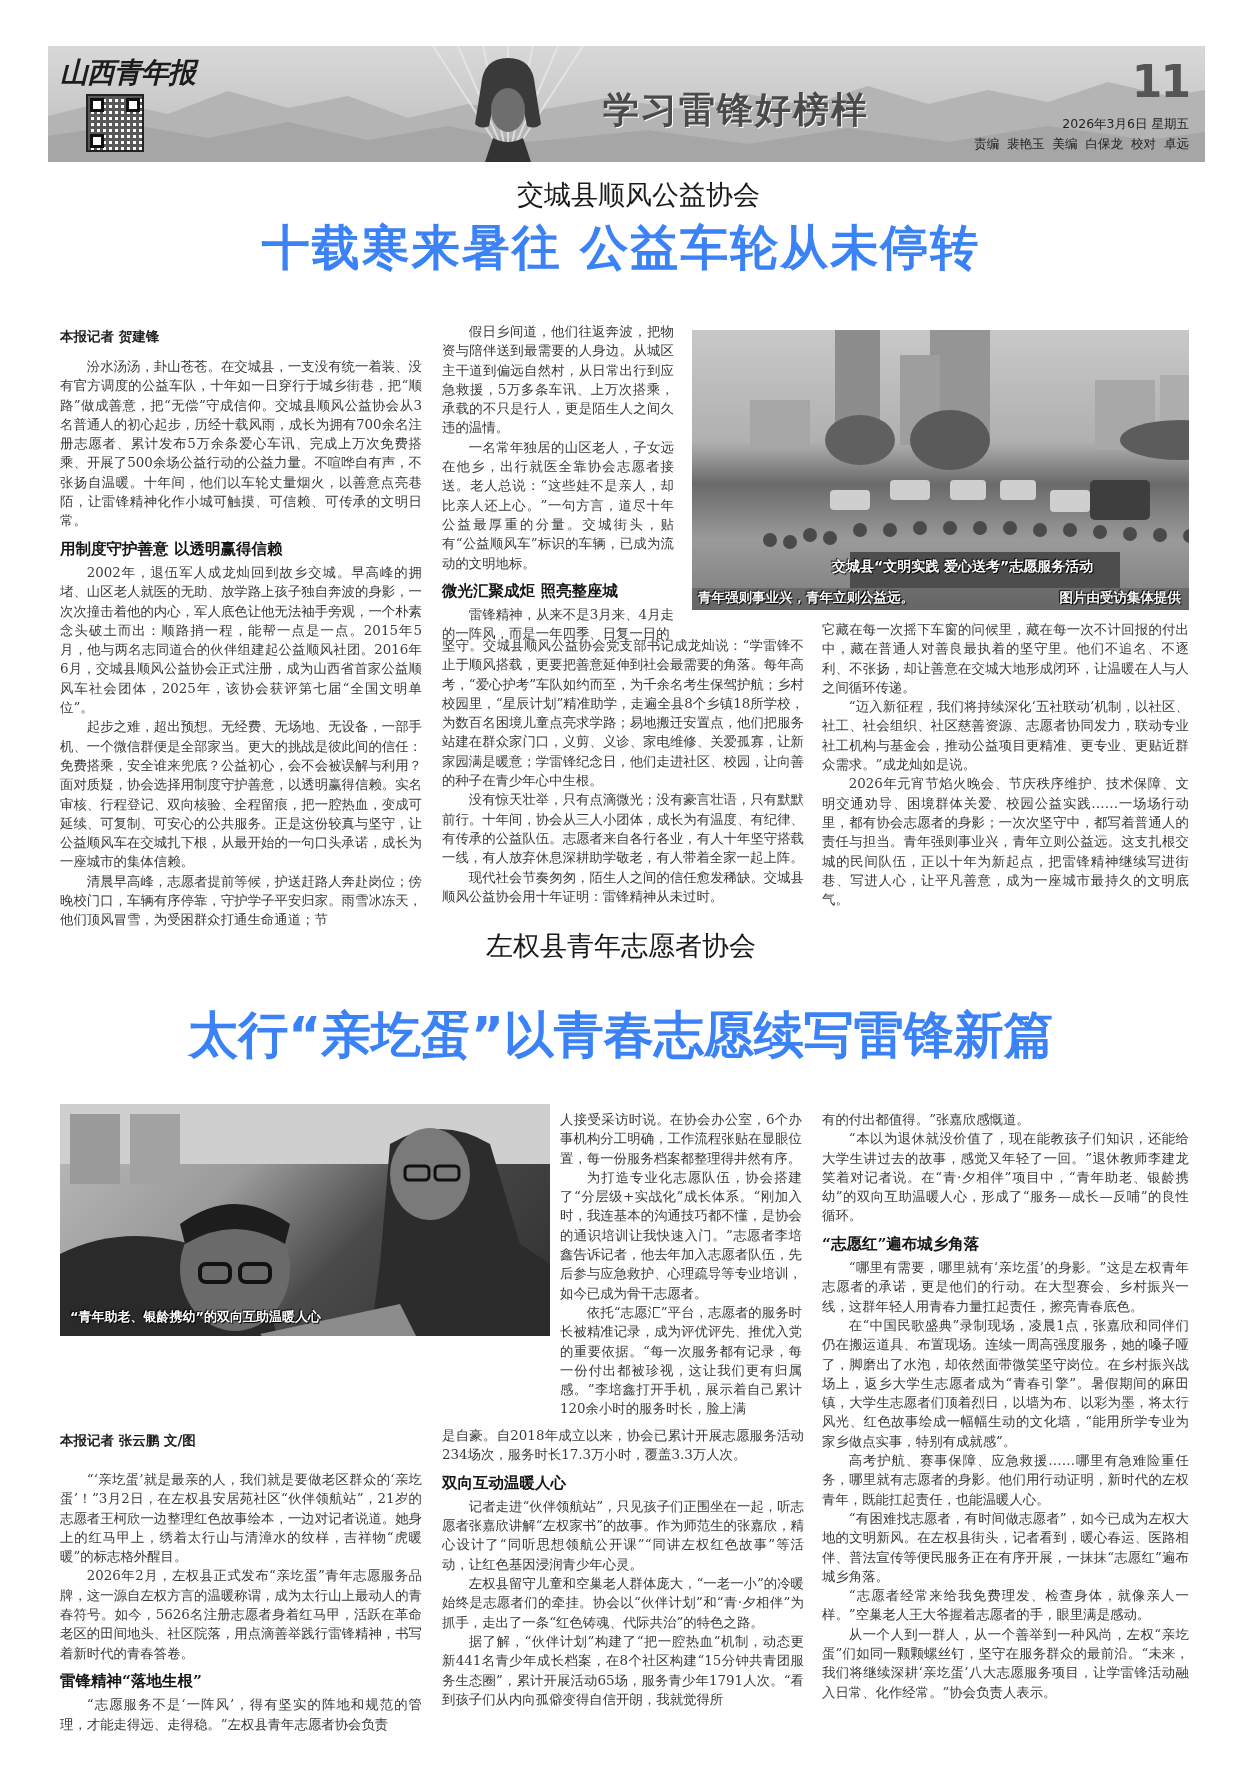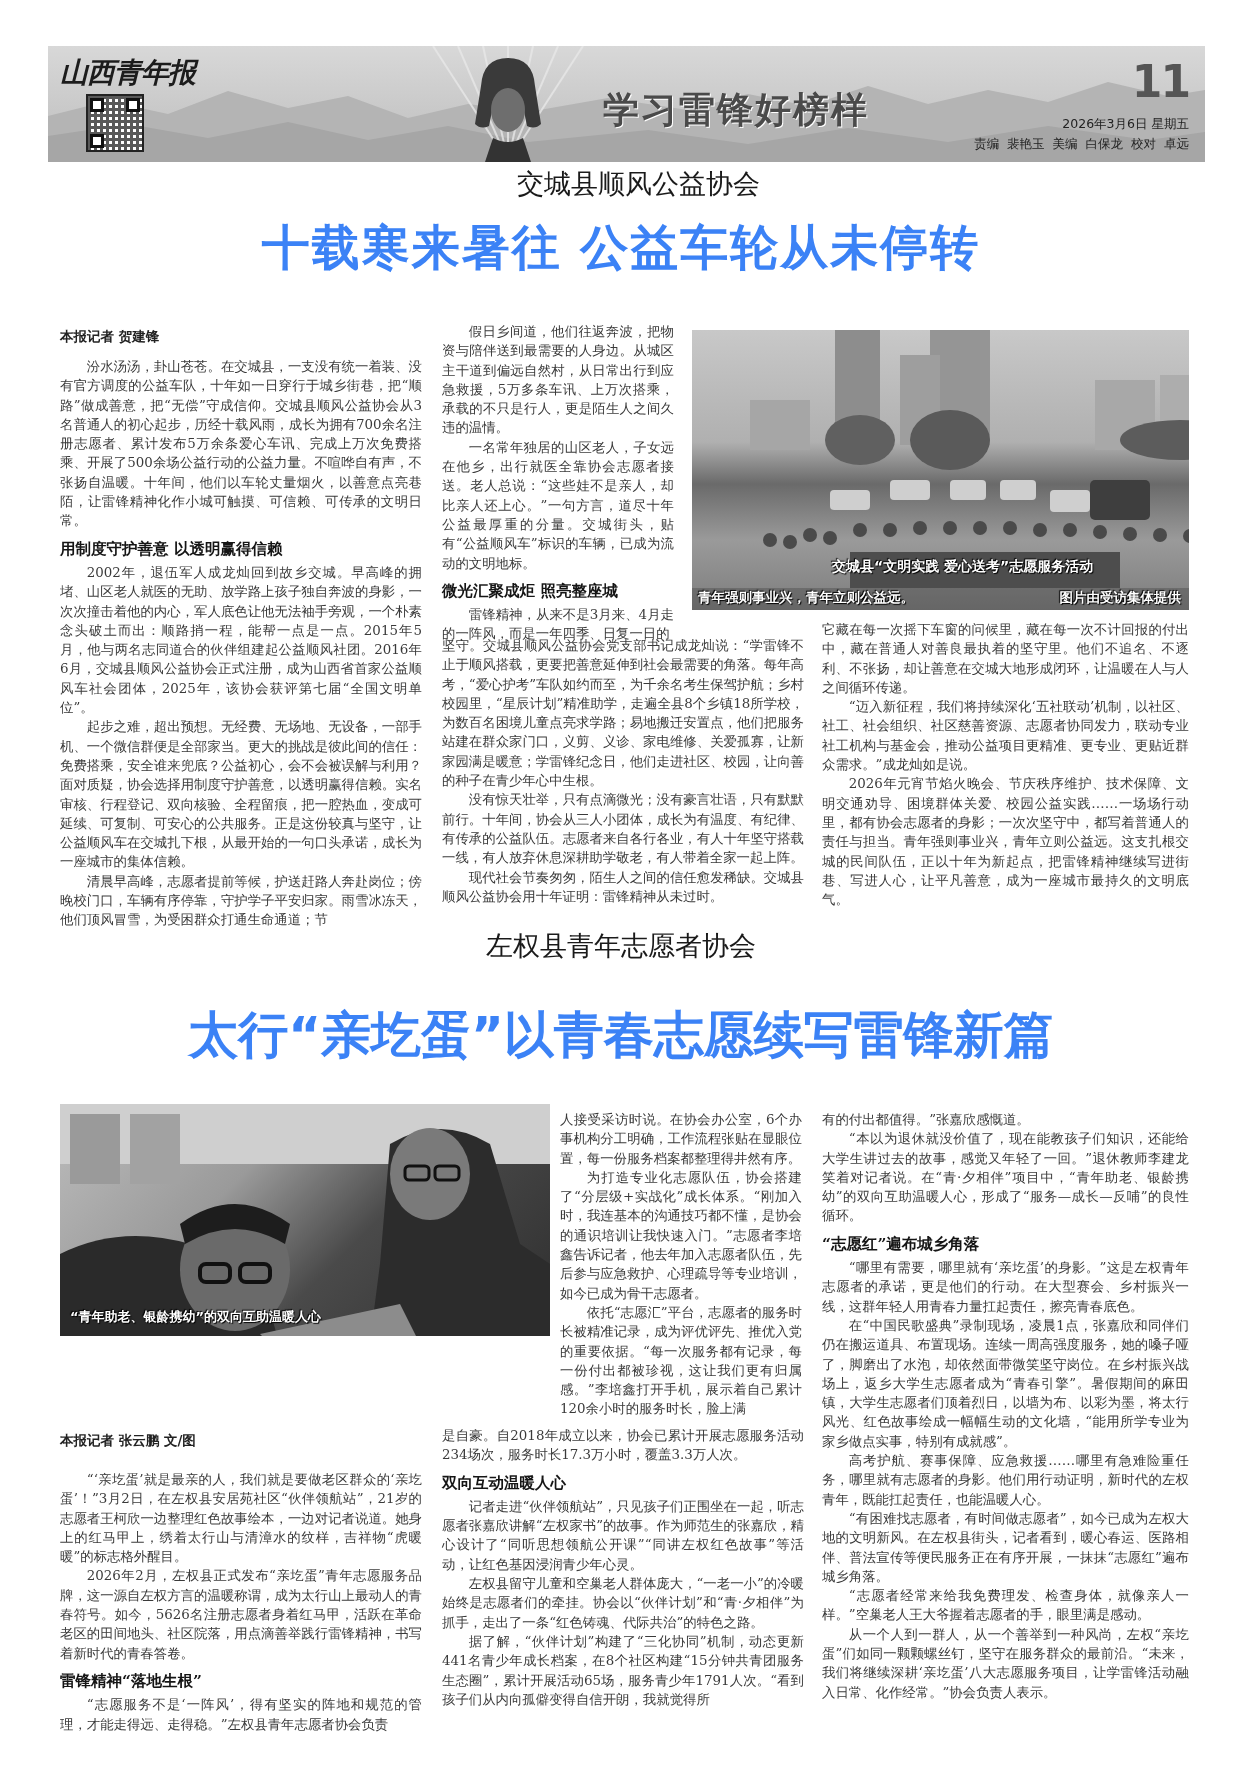--- a/index.html
+++ b/index.html
@@ -93,21 +93,21 @@
     <path d="M58 40 Q60 12 85 12 Q110 12 112 40 L118 78 Q112 84 104 80 L100 60 L70 60 L66 80 Q58 84 52 78 Z" fill="#3a3a3a"></path>
     <ellipse cx="85" cy="64" rx="17" ry="22" fill="#6e6e6e"></ellipse>
     <path d="M62 116 L70 92 Q85 100 100 92 L108 116 Z" fill="#333"></path>
   </svg>
   <div class="section-title">学习雷锋好榜样</div>
   <div class="page-number">11</div>
   <div class="date-line">2026年3月6日 星期五</div>
   <div class="editors-line">责编 裴艳玉 美编 白保龙 校对 卓远</div>
 </div>
 
-<div class="kicker" style="top:166px;padding-left:35px;">交城县顺风公益协会</div>
+<div class="kicker" style="top:177px;padding-left:35px;">交城县顺风公益协会</div>
 <div class="headline" style="top:216px;font-size:48px;letter-spacing:2px;">十载寒来暑往  公益车轮从未停转</div>
 
 <div class="byline" style="left:60px;top:328px;">本报记者 贺建锋</div>
 
 <div class="col" style="left:60px;top:357px;width:362px;">
   <p>汾水汤汤，卦山苍苍。在交城县，一支没有统一着装、没有官方调度的公益车队，十年如一日穿行于城乡街巷，把“顺路”做成善意，把“无偿”守成信仰。交城县顺风公益协会从3名普通人的初心起步，历经十载风雨，成长为拥有700余名注册志愿者、累计发布5万余条爱心车讯、完成上万次免费搭乘、开展了500余场公益行动的公益力量。不喧哗自有声，不张扬自温暖。十年间，他们以车轮丈量烟火，以善意点亮巷陌，让雷锋精神化作小城可触摸、可信赖、可传承的文明日常。</p>
   <h3>用制度守护善意  以透明赢得信赖</h3>
   <p>2002年，退伍军人成龙灿回到故乡交城。早高峰的拥堵、山区老人就医的无助、放学路上孩子独自奔波的身影，一次次撞击着他的内心，军人底色让他无法袖手旁观，一个朴素念头破土而出：顺路捎一程，能帮一点是一点。2015年5月，他与两名志同道合的伙伴组建起公益顺风社团。2016年6月，交城县顺风公益协会正式注册，成为山西省首家公益顺风车社会团体，2025年，该协会获评第七届“全国文明单位”。</p>
   <p>起步之难，超出预想。无经费、无场地、无设备，一部手机、一个微信群便是全部家当。更大的挑战是彼此间的信任：免费搭乘，安全谁来兜底？公益初心，会不会被误解与利用？面对质疑，协会选择用制度守护善意，以透明赢得信赖。实名审核、行程登记、双向核验、全程留痕，把一腔热血，变成可延续、可复制、可安心的公共服务。正是这份较真与坚守，让公益顺风车在交城扎下根，从最开始的一句口头承诺，成长为一座城市的集体信赖。</p>
   <p>清晨早高峰，志愿者提前等候，护送赶路人奔赴岗位；傍晚校门口，车辆有序停靠，守护学子平安归家。雨雪冰冻天，他们顶风冒雪，为受困群众打通生命通道；节</p>
@@ -216,21 +216,21 @@
   <p style="text-indent:0">人接受采访时说。在协会办公室，6个办事机构分工明确，工作流程张贴在显眼位置，每一份服务档案都整理得井然有序。</p>
   <p>为打造专业化志愿队伍，协会搭建了“分层级+实战化”成长体系。“刚加入时，我连基本的沟通技巧都不懂，是协会的通识培训让我快速入门。”志愿者李培鑫告诉记者，他去年加入志愿者队伍，先后参与应急救护、心理疏导等专业培训，如今已成为骨干志愿者。</p>
   <p>依托“志愿汇”平台，志愿者的服务时长被精准记录，成为评优评先、推优入党的重要依据。“每一次服务都有记录，每一份付出都被珍视，这让我们更有归属感。”李培鑫打开手机，展示着自己累计120余小时的服务时长，脸上满</p>
 </div>
 
 <div class="col" style="left:442px;top:1426px;width:362px;">
   <p style="text-indent:0">是自豪。自2018年成立以来，协会已累计开展志愿服务活动234场次，服务时长17.3万小时，覆盖3.3万人次。</p>
   <h3>双向互动温暖人心</h3>
   <p>记者走进“伙伴领航站”，只见孩子们正围坐在一起，听志愿者张嘉欣讲解“左权家书”的故事。作为师范生的张嘉欣，精心设计了“同听思想领航公开课”“同讲左权红色故事”等活动，让红色基因浸润青少年心灵。</p>
   <p>左权县留守儿童和空巢老人群体庞大，“一老一小”的冷暖始终是志愿者们的牵挂。协会以“伙伴计划”和“青·夕相伴”为抓手，走出了一条“红色铸魂、代际共治”的特色之路。</p>
-  <p>据了解，“伙伴计划”构建了“三化协同”机制，动态更新441名青少年成长档案，在8个社区构建“15分钟共青团服务生态圈”，累计开展活动65场，服务青少年1791人次。“看到孩子们从内向孤僻变得自信开朗，我就觉得所</p>
+  <p>据了解，“伙伴计划”构建了“把一腔热血”机制，动态更新441名青少年成长档案，在8个社区构建“15分钟共青团服务生态圈”，累计开展活动65场，服务青少年1791人次。“看到孩子们从内向孤僻变得自信开朗，我就觉得所</p>
 </div>
 
 <div class="col" style="left:822px;top:1110px;width:367px;">
   <p style="text-indent:0">有的付出都值得。”张嘉欣感慨道。</p>
   <p>“本以为退休就没价值了，现在能教孩子们知识，还能给大学生讲过去的故事，感觉又年轻了一回。”退休教师李建龙笑着对记者说。在“青·夕相伴”项目中，“青年助老、银龄携幼”的双向互助温暖人心，形成了“服务—成长—反哺”的良性循环。</p>
   <h3>“志愿红”遍布城乡角落</h3>
   <p>“哪里有需要，哪里就有‘亲圪蛋’的身影。”这是左权青年志愿者的承诺，更是他们的行动。在大型赛会、乡村振兴一线，这群年轻人用青春力量扛起责任，擦亮青春底色。</p>
   <p>在“中国民歌盛典”录制现场，凌晨1点，张嘉欣和同伴们仍在搬运道具、布置现场。连续一周高强度服务，她的嗓子哑了，脚磨出了水泡，却依然面带微笑坚守岗位。在乡村振兴战场上，返乡大学生志愿者成为“青春引擎”。暑假期间的麻田镇，大学生志愿者们顶着烈日，以墙为布、以彩为墨，将太行风光、红色故事绘成一幅幅生动的文化墙，“能用所学专业为家乡做点实事，特别有成就感”。</p>
   <p>高考护航、赛事保障、应急救援……哪里有急难险重任务，哪里就有志愿者的身影。他们用行动证明，新时代的左权青年，既能扛起责任，也能温暖人心。</p>
   <p>“有困难找志愿者，有时间做志愿者”，如今已成为左权大地的文明新风。在左权县街头，记者看到，暖心春运、医路相伴、普法宣传等便民服务正在有序开展，一抹抹“志愿红”遍布城乡角落。</p>

